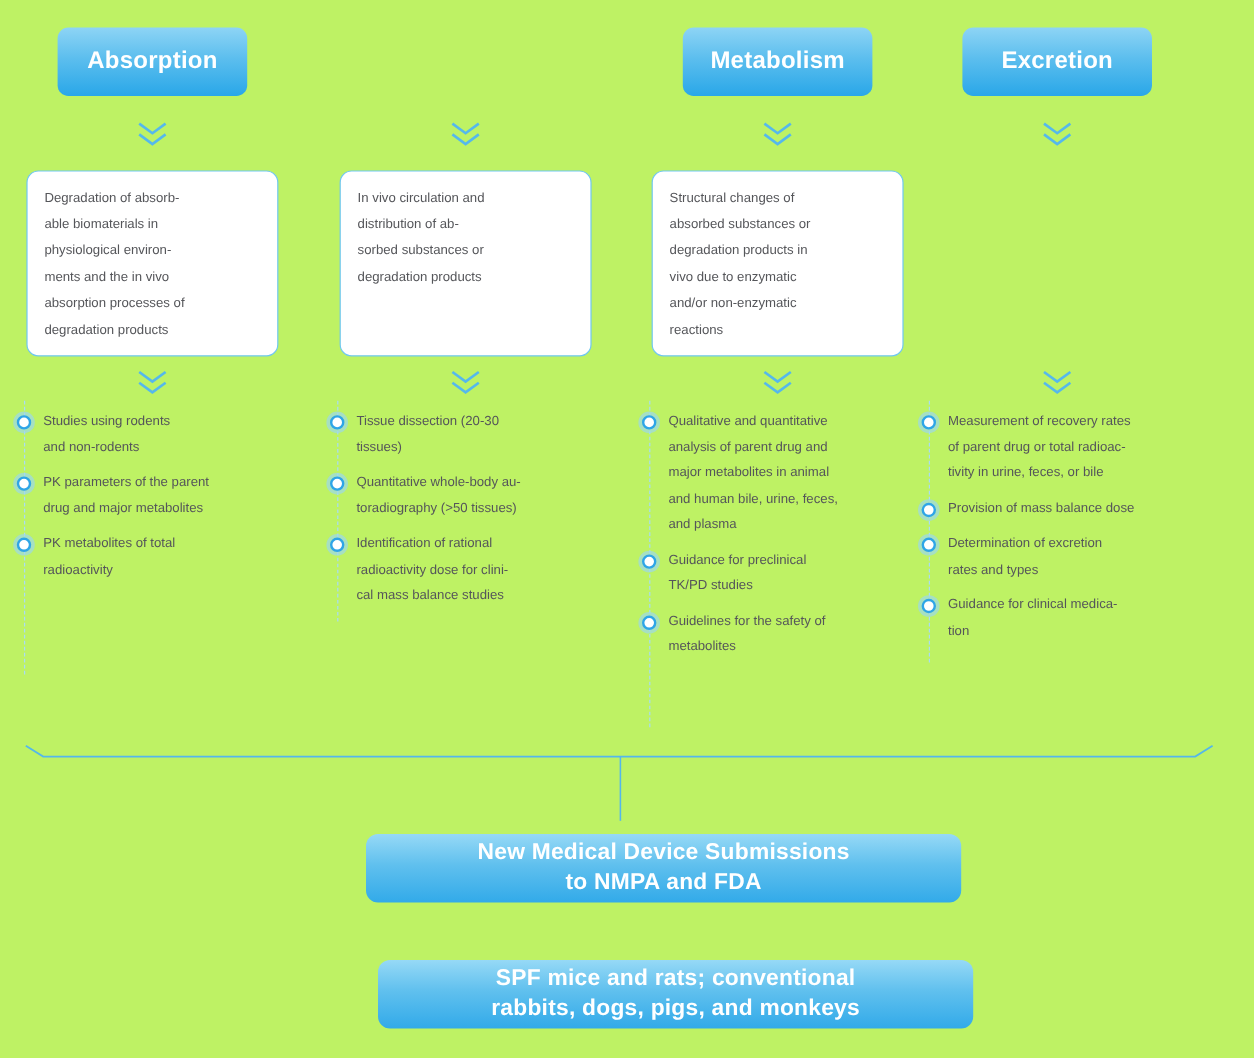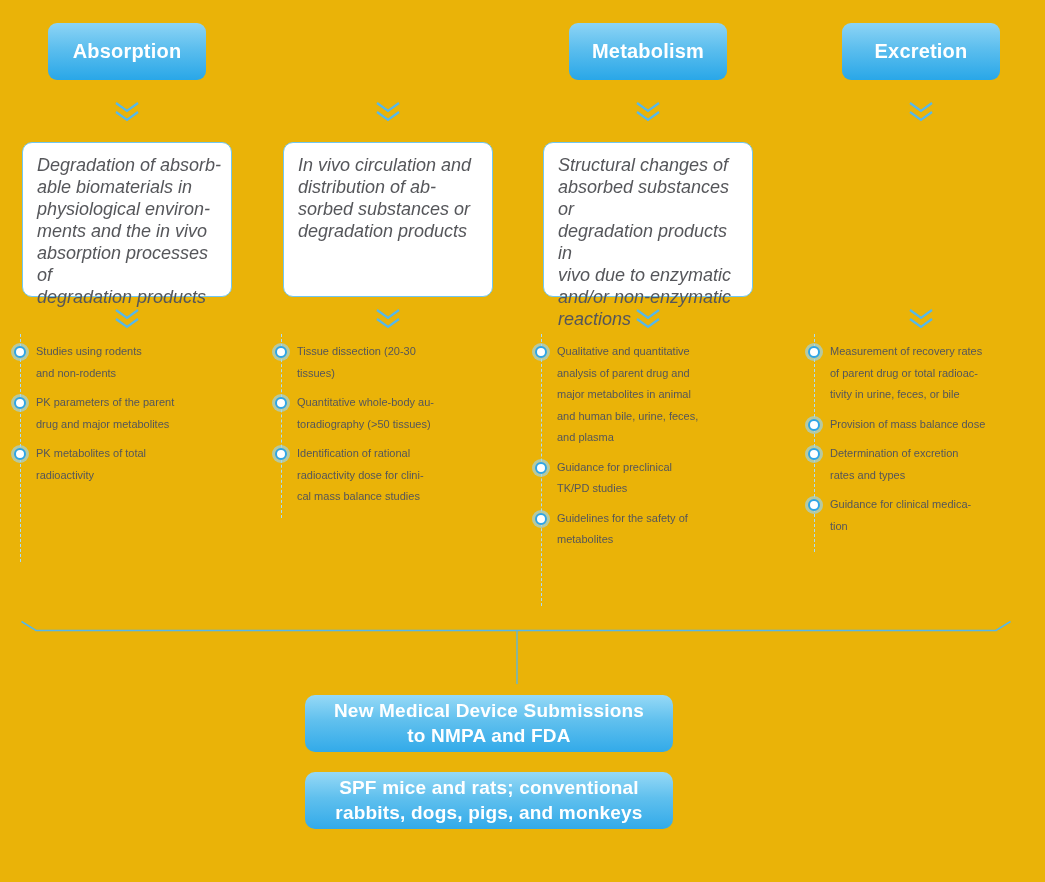--- a/index.html
+++ b/index.html
@@ -1,62 +1,62 @@
 <!DOCTYPE html>
 <html><head>
 <meta charset="utf-8">
 <style>
   html,body{margin:0;padding:0;background:#ffffff;}
   .canvas{
-    position:relative;width:1045px;height:882px;background:#eab308;overflow:hidden;
+    position:relative;width:1045px;height:882px;background:#bef264;overflow:hidden;
     font-family:"Liberation Sans","DejaVu Sans",sans-serif;color:#55565a;
   }
   .col{position:absolute;top:0;width:210px;height:700px;}
   .stage-btn{
     position:absolute;top:23px;left:50%;transform:translateX(-50%);
     width:158px;height:57px;border-radius:9px;
     background:linear-gradient(180deg,#8dd4f5 0%,#5cbeee 45%,#29a7e8 100%);
     color:#ffffff;font-size:20px;font-weight:700;text-align:center;line-height:57px;
     letter-spacing:0.2px;
   }
   .chev{position:absolute;left:50%;transform:translateX(-50%);width:26px;height:22px;}
   .chev.c1{top:101px;}
   .chev.c2{top:308px;}
   .chev svg{display:block;width:26px;height:22px;}
   .descbox{
     position:absolute;top:142px;left:0;width:210px;height:155px;box-sizing:border-box;
     border:1px solid #70c7f1;border-radius:10px;background:#ffffff;
     padding:11px 8px 10px 14px;
   }
   .descbox p{
-    margin:0;font-size:18px;line-height:22px;white-space:pre-line;color:#55565a;font-style:italic;
+    margin:0;font-size:11px;line-height:22px;white-space:pre-line;color:#55565a;
   }
   .dash{position:absolute;left:-2px;width:0;border-left:1px dashed #a9dcf6;}
   ul.list{
     position:absolute;left:-2px;top:341px;width:250px;margin:0;padding:0;list-style:none;
   }
   ul.list li{
     position:relative;padding-left:16px;margin:0 0 8px 0;
     font-size:11px;line-height:21.5px;white-space:pre-line;color:#55565a;
   }
   .ring{
     position:absolute;left:-6px;top:5px;width:8px;height:8px;border-radius:50%;
     background:#ffffff;border:2px solid #2ea5e7;
     box-shadow:0 0 0 3px rgba(154,214,245,0.65);
   }
   .bracket-svg{position:absolute;left:0;top:0;width:1045px;height:882px;pointer-events:none;}
   .bottom-box{
-    position:absolute;left:305px;width:368px;height:57px;border-radius:10px;
+    position:absolute;left:305px;width:496px;height:57px;border-radius:10px;
     background:linear-gradient(180deg,#96d9f6 0%,#60c0ee 45%,#32aae9 100%);
     display:flex;align-items:center;justify-content:center;text-align:center;
     color:#ffffff;font-size:19px;font-weight:700;line-height:24.5px;white-space:pre-line;
     letter-spacing:0.2px;
   }
   .bottom-box.b1{top:695px;}
-  .bottom-box.b2{top:772px;}
+  .bottom-box.b2{top:800px;margin-left:10px;}
 </style>
 </head>
 <body>
 
 <div class="canvas">
 
   <section class="col" style="left:22px">
     <div class="stage-btn">Absorption</div>
     <div class="chev c1">
       <svg viewBox="0 0 26 22">
@@ -143,21 +143,21 @@
 major metabolites in animal
 and human bile, urine, feces,
 and plasma</span></li>
       <li><span class="ring"></span><span>Guidance for preclinical
 TK/PD studies</span></li>
       <li><span class="ring"></span><span>Guidelines for the safety of
 metabolites</span></li>
     </ul>
   </section>
 
-  <section class="col" style="left:816px">
+  <section class="col" style="left:776px">
     <div class="stage-btn">Excretion</div>
     <div class="chev c1">
       <svg viewBox="0 0 26 22">
           <path d="M2 2 L13 10 L24 2 M2 11 L13 19 L24 11" fill="none" stroke="#55b8ec" stroke-width="2.2"></path>
         </svg>
     </div>
     <div class="chev c2">
       <svg viewBox="0 0 26 22">
           <path d="M2 2 L13 10 L24 2 M2 11 L13 19 L24 11" fill="none" stroke="#55b8ec" stroke-width="2.2"></path>
         </svg>

